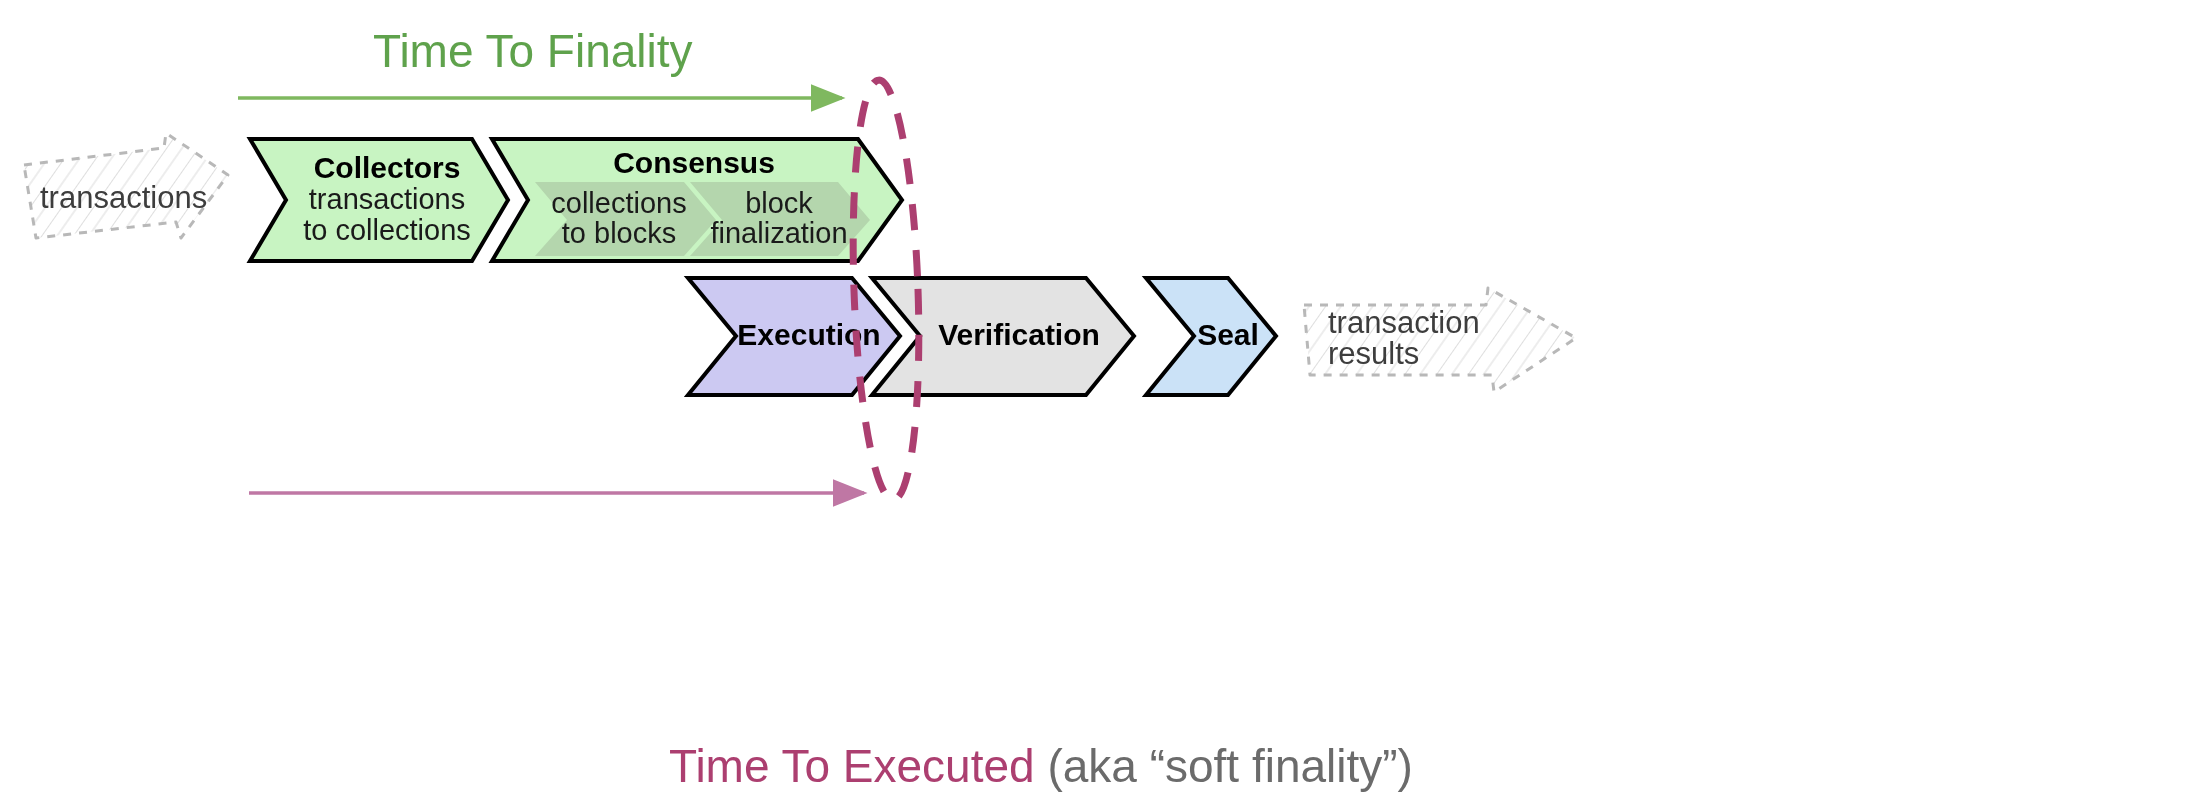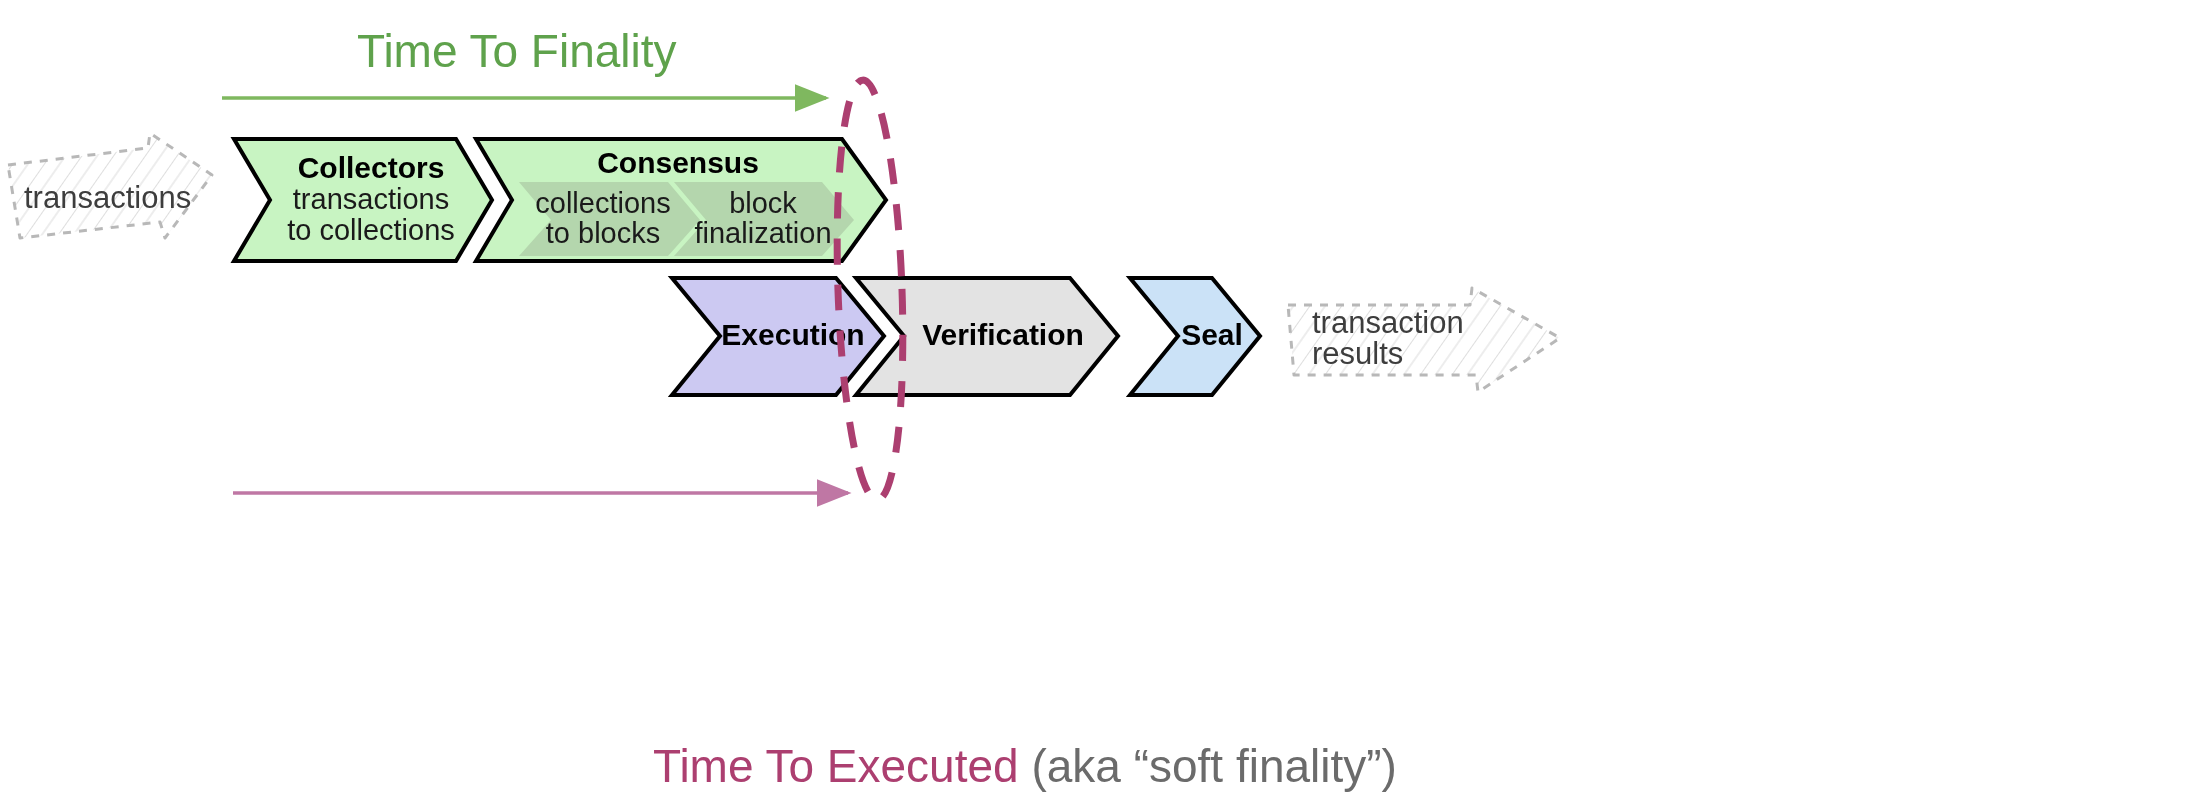--- a/index.html
+++ b/index.html
@@ -9,21 +9,21 @@
   }
   body {
     width: 2194px;
     height: 806px;
     font-family: "Liberation Sans", sans-serif;
     overflow: hidden;
     position: relative;
   }
   #stage {
     position: absolute;
-    left: 0;
+    left: 16px;
     top: 0;
     width: 1904px;
     height: 806px;
   }
   svg#diagram {
     position: absolute;
     left: 0;
     top: 0;
     width: 2194px;
     height: 806px;

